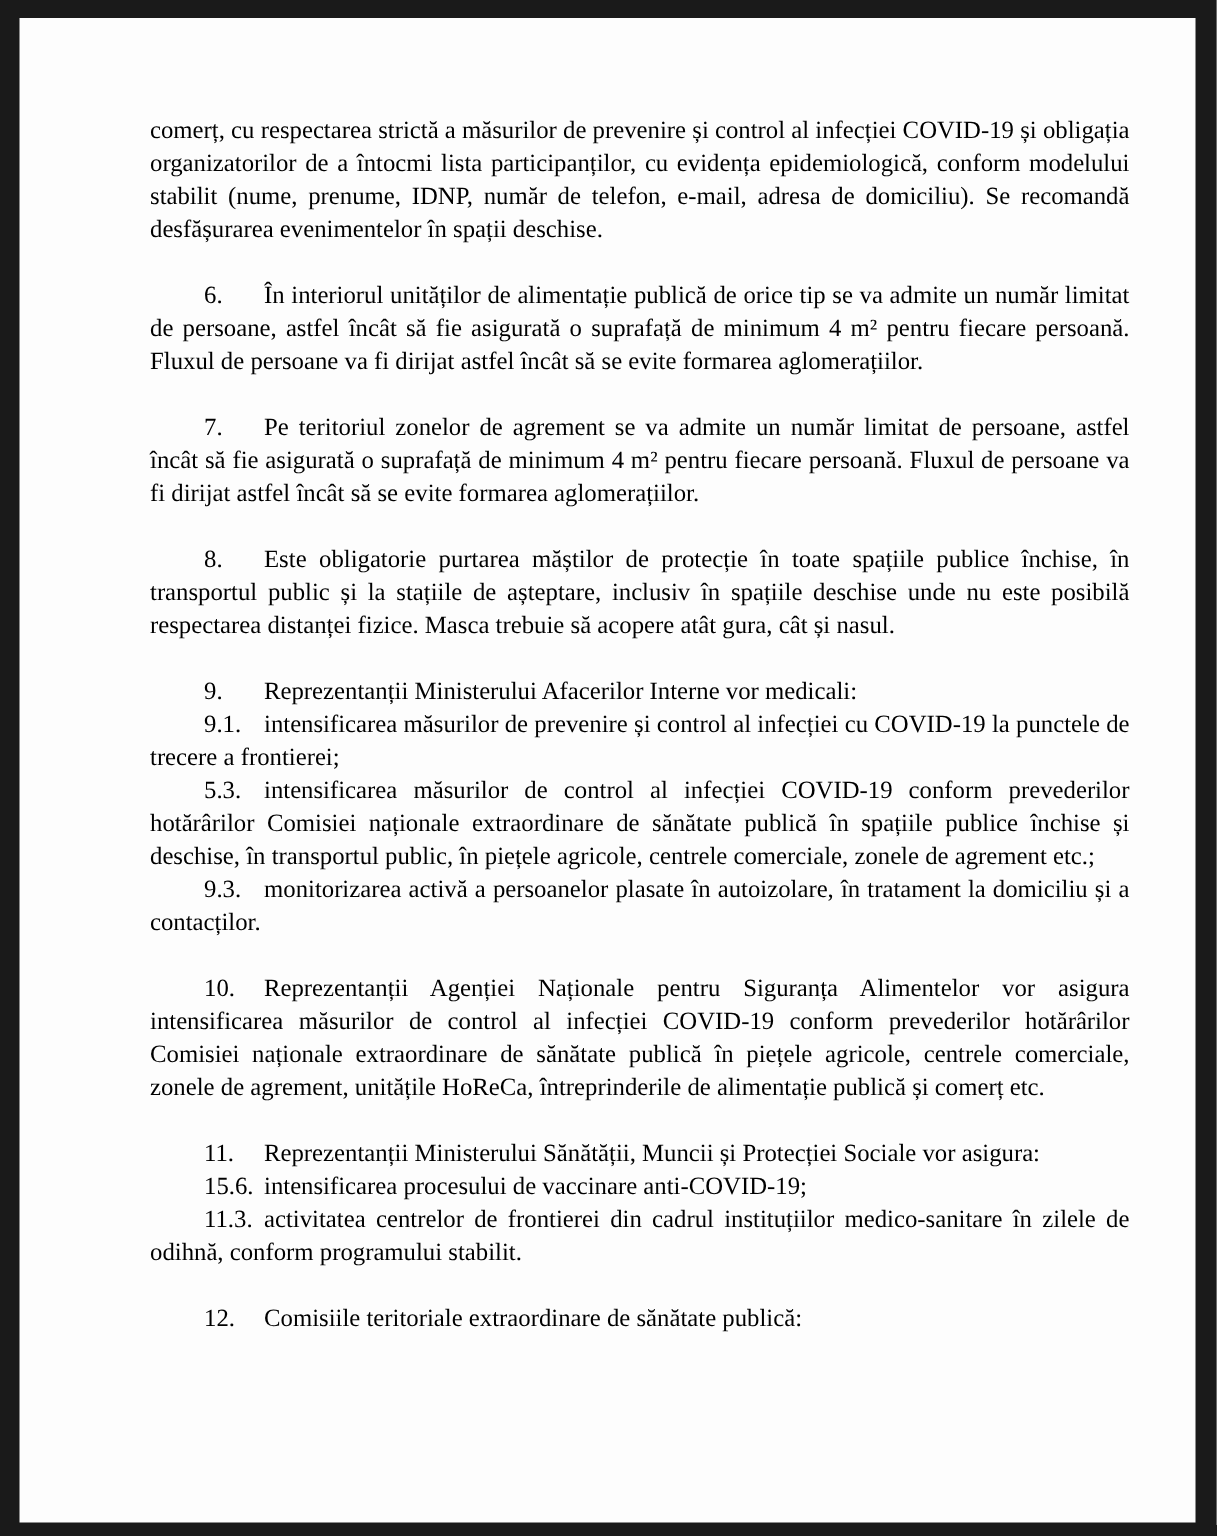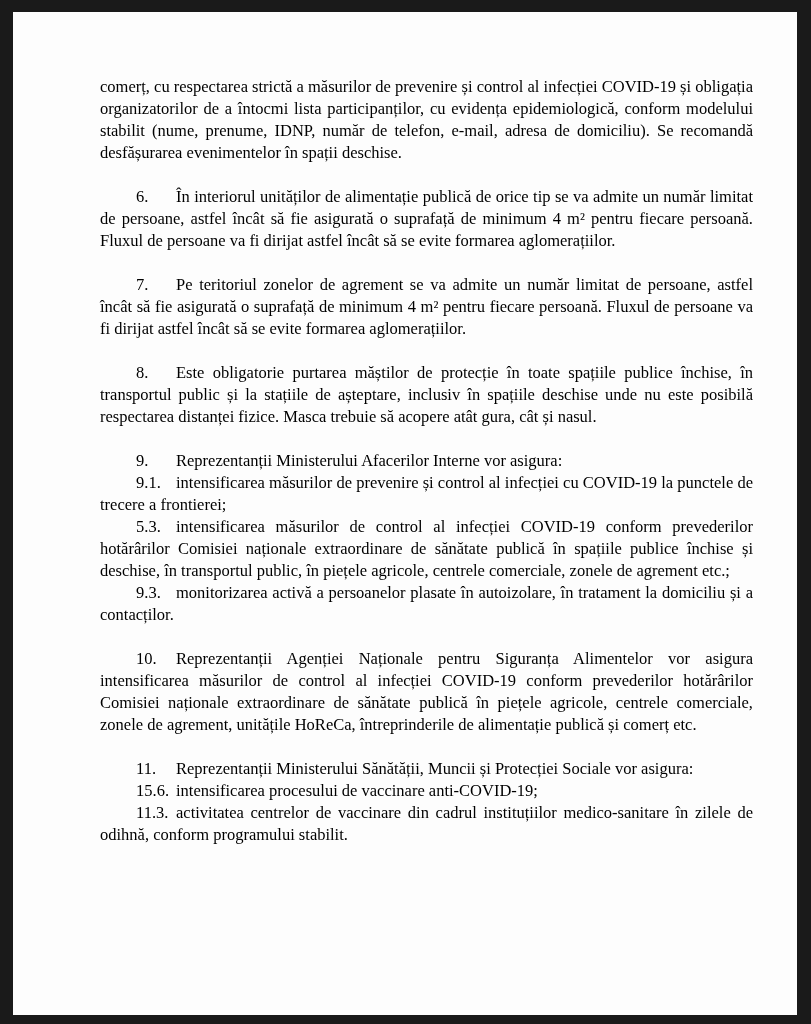--- a/index.html
+++ b/index.html
@@ -66,32 +66,35 @@
 
       <div class="block">
         <p><span class="num">7.</span><span>Pe teritoriul zonelor de agrement se va admite un număr limitat de persoane, astfel încât să fie asigurată o suprafață de minimum 4 m² pentru fiecare persoană. Fluxul de persoane va fi dirijat astfel încât să se evite formarea aglomerațiilor.</span></p>
       </div>
 
       <div class="block">
         <p><span class="num">8.</span><span>Este obligatorie purtarea măștilor de protecție în toate spațiile publice închise, în transportul public și la stațiile de așteptare, inclusiv în spațiile deschise unde nu este posibilă respectarea distanței fizice. Masca trebuie să acopere atât gura, cât și nasul.</span></p>
       </div>
 
       <div class="block">
-        <p><span class="num">9.</span><span>Reprezentanții Ministerului Afacerilor Interne vor asigura:</span></p>
+        <p><span class="num">9.</span><span>Reprezentanții Ministerului Afacerilor Interne vor medicali:</span></p>
         <p><span class="num">9.1.</span><span>intensificarea măsurilor de prevenire și control al infecției cu COVID-19 la punctele de trecere a frontierei;</span></p>
         <p><span class="num">5.3.</span><span>intensificarea măsurilor de control al infecției COVID-19 conform prevederilor hotărârilor Comisiei naționale extraordinare de sănătate publică în spațiile publice închise și deschise, în transportul public, în piețele agricole, centrele comerciale, zonele de agrement etc.;</span></p>
         <p><span class="num">9.3.</span><span>monitorizarea activă a persoanelor plasate în autoizolare, în tratament la domiciliu și a contacților.</span></p>
       </div>
 
       <div class="block">
         <p><span class="num">10.</span><span>Reprezentanții Agenției Naționale pentru Siguranța Alimentelor vor asigura intensificarea măsurilor de control al infecției COVID-19 conform prevederilor hotărârilor Comisiei naționale extraordinare de sănătate publică în piețele agricole, centrele comerciale, zonele de agrement, unitățile HoReCa, întreprinderile de alimentație publică și comerț etc.</span></p>
       </div>
 
       <div class="block">
         <p><span class="num">11.</span><span>Reprezentanții Ministerului Sănătății, Muncii și Protecției Sociale vor asigura:</span></p>
         <p><span class="num">15.6.</span><span>intensificarea procesului de vaccinare anti-COVID-19;</span></p>
-        <p><span class="num">11.3.</span><span>activitatea centrelor de vaccinare din cadrul instituțiilor medico-sanitare în zilele de odihnă, conform programului stabilit.</span></p>
+        <p><span class="num">11.3.</span><span>activitatea centrelor de frontierei din cadrul instituțiilor medico-sanitare în zilele de odihnă, conform programului stabilit.</span></p>
       </div>
 
+      <div class="block">
+        <p><span class="num">12.</span><span>Comisiile teritoriale extraordinare de sănătate publică:</span></p>
+      </div>
 
     </div>
   </div>
 </div>
 
 </body></html>

